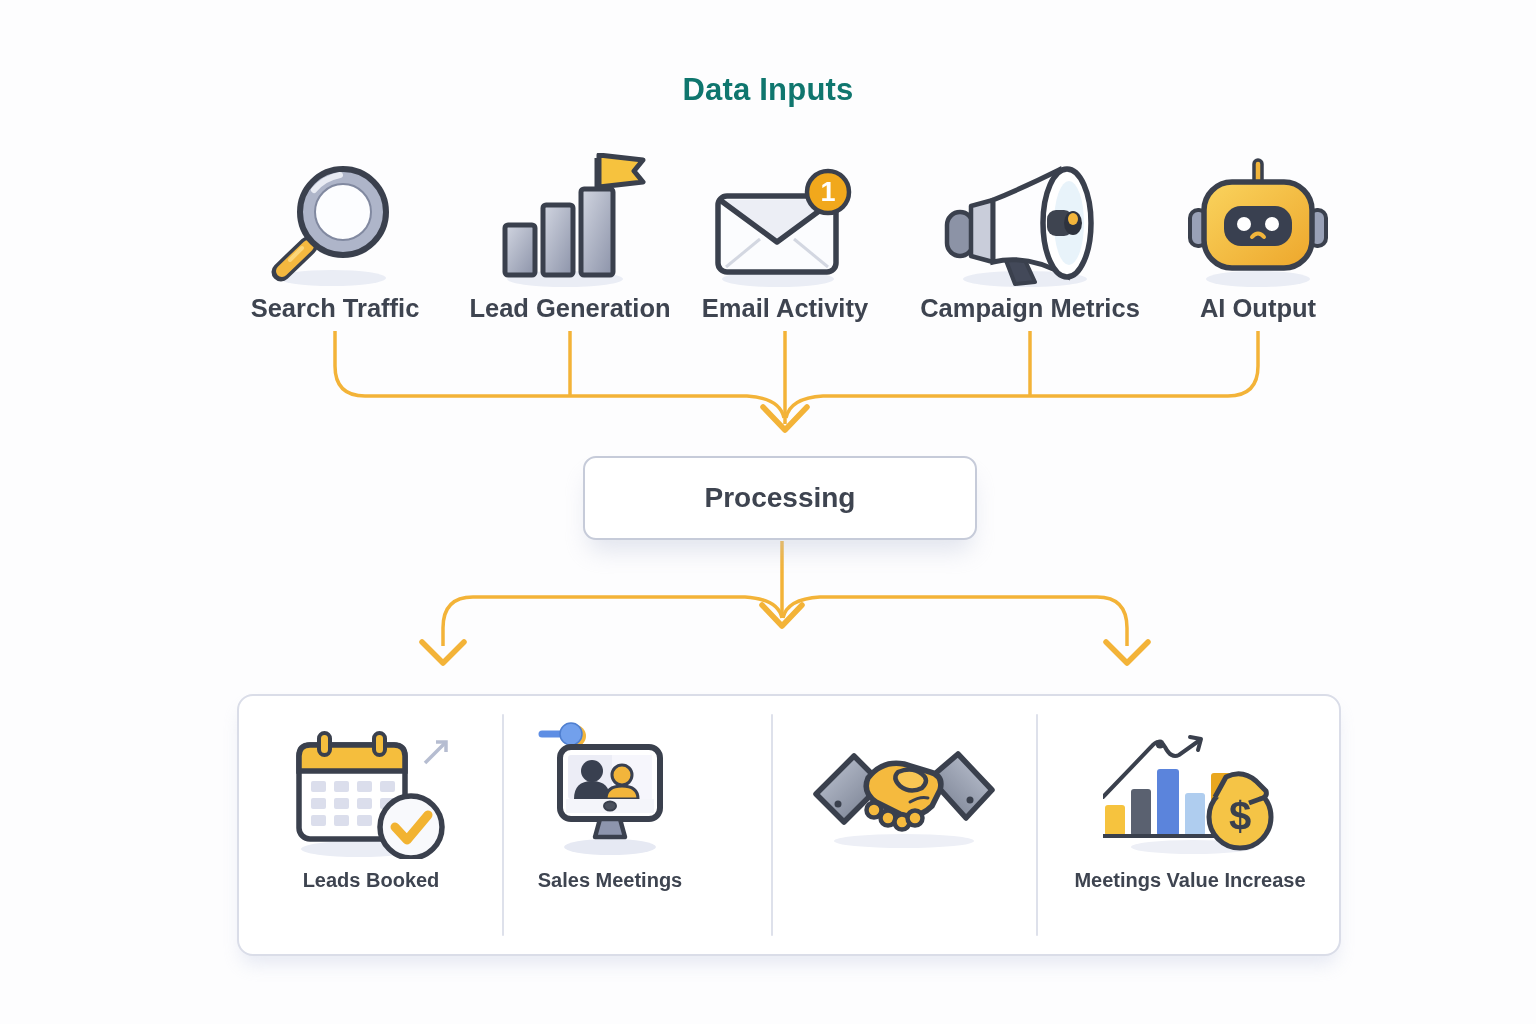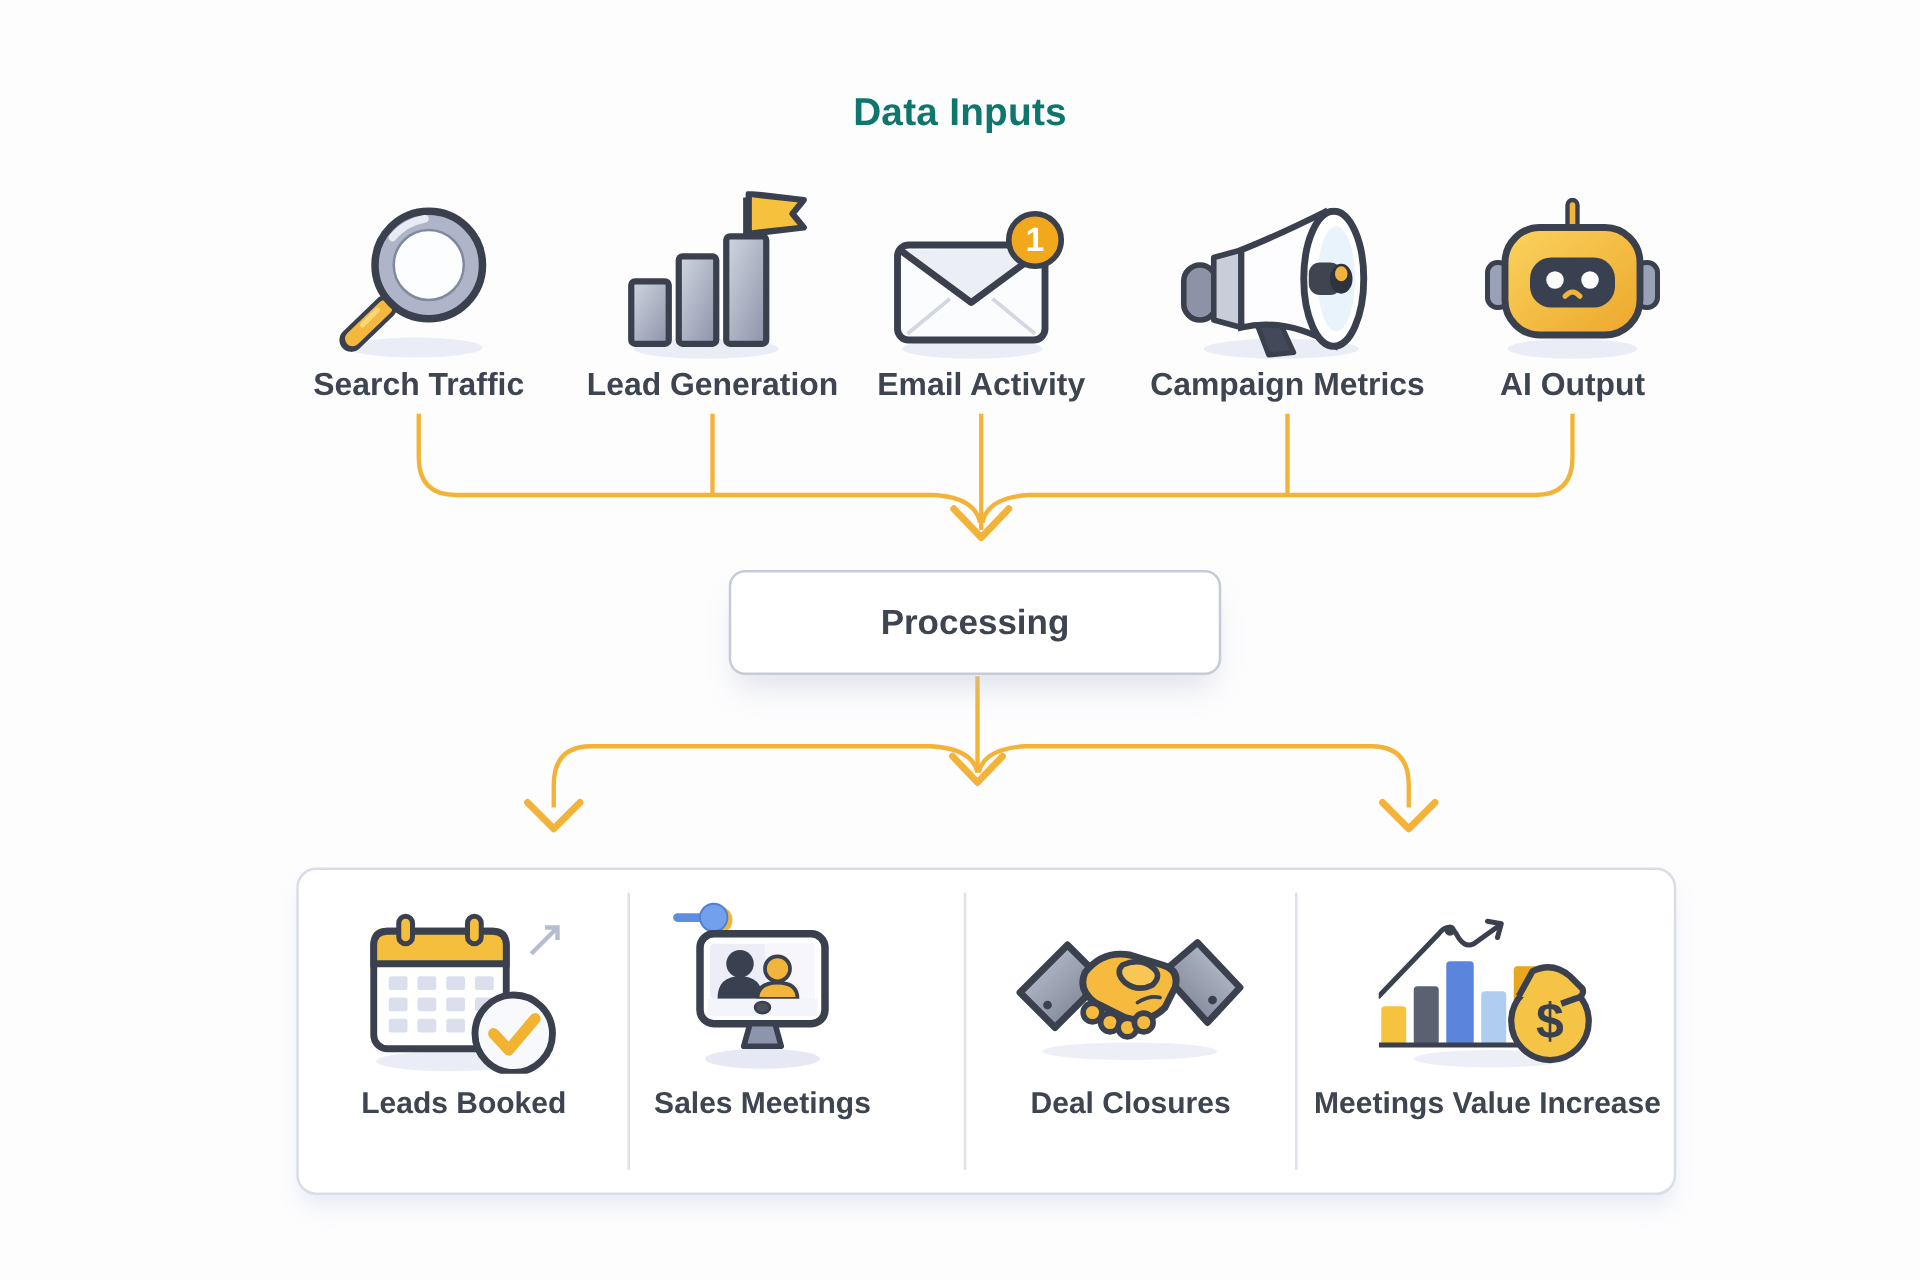--- a/index.html
+++ b/index.html
@@ -54,21 +54,21 @@
   }
   .output-cell{
     position:absolute;top:0;height:100%;
     display:flex;flex-direction:column;align-items:center;
   }
   .output-cell .icon-box{
     margin-top:18px;height:150px;
     display:flex;align-items:center;justify-content:center;
   }
   .output-cell .item-label{
-    margin-top:2px;font-size:24px;font-weight:700;color:#3E4450;
+    margin-top:2px;font-size:20px;font-weight:700;color:#3E4450;
     text-align:right;line-height:1.42;padding:0 14px;
   }
   #cell-1{left:0;width:264px;}
   #cell-2{left:264px;width:214px;}
   #cell-3{left:533px;width:265px;}
   #cell-4{left:798px;width:306px;}
   .cell-divider{
     position:absolute;top:18px;height:222px;width:2px;
     background:#DEE1EB;border-radius:1px;
   }
@@ -276,21 +276,20 @@
           <circle cx="158" cy="72" r="3.5" fill="#3A404D"></circle>
           <path d="M56,50 Q70,32 92,36 L118,44 Q132,48 128,62 L120,78 Q106,92 88,86 L64,74 Q50,64 56,50 Z" fill="#F5BA3E" stroke="#3A404D" stroke-width="5.5" stroke-linejoin="round"></path>
           <circle cx="62" cy="82" r="7.5" fill="#F5BA3E" stroke="#3A404D" stroke-width="4.5"></circle>
           <circle cx="76" cy="90" r="7.5" fill="#F5BA3E" stroke="#3A404D" stroke-width="4.5"></circle>
           <circle cx="90" cy="94" r="7.5" fill="#F5BA3E" stroke="#3A404D" stroke-width="4.5"></circle>
           <circle cx="103" cy="90" r="7.5" fill="#F5BA3E" stroke="#3A404D" stroke-width="4.5"></circle>
           <path d="M86,44 Q100,38 110,46 Q118,52 110,60 Q98,66 88,58 Q80,50 86,44 Z" fill="#F8C654" stroke="#3A404D" stroke-width="4.5" stroke-linejoin="round"></path>
           <path d="M98,74 Q108,68 116,70" stroke="#3A404D" stroke-width="3" fill="none" stroke-linecap="round"></path>
         </svg>
       </div>
-      <div class="item-label">Deal Closures</div>
     </div>
 
     <div id="cell-4" class="output-cell">
       <div class="icon-box">
         <svg width="175" height="132" viewBox="0 0 175 132">
           <ellipse cx="90" cy="124" rx="62" ry="7" fill="#EDEFF6"></ellipse>
           <rect x="2" y="82" width="20" height="31" rx="3" fill="#F6C33E"></rect>
           <rect x="28" y="66" width="20" height="47" rx="3" fill="#5A6170"></rect>
           <rect x="54" y="46" width="22" height="67" rx="3" fill="#5B84DC"></rect>
           <rect x="82" y="70" width="20" height="43" rx="3" fill="#AFCDEF"></rect>

